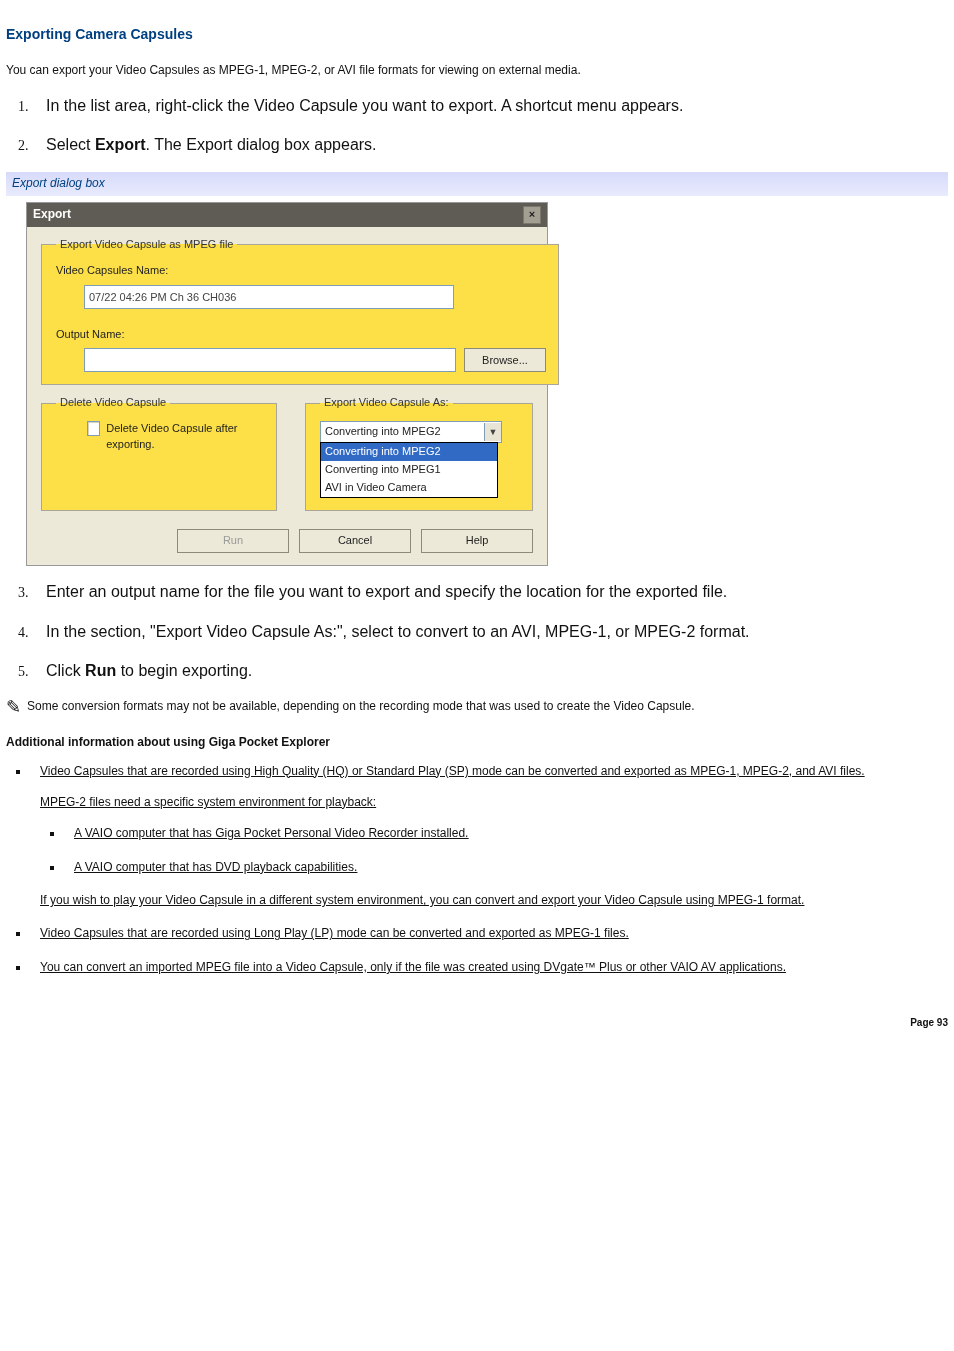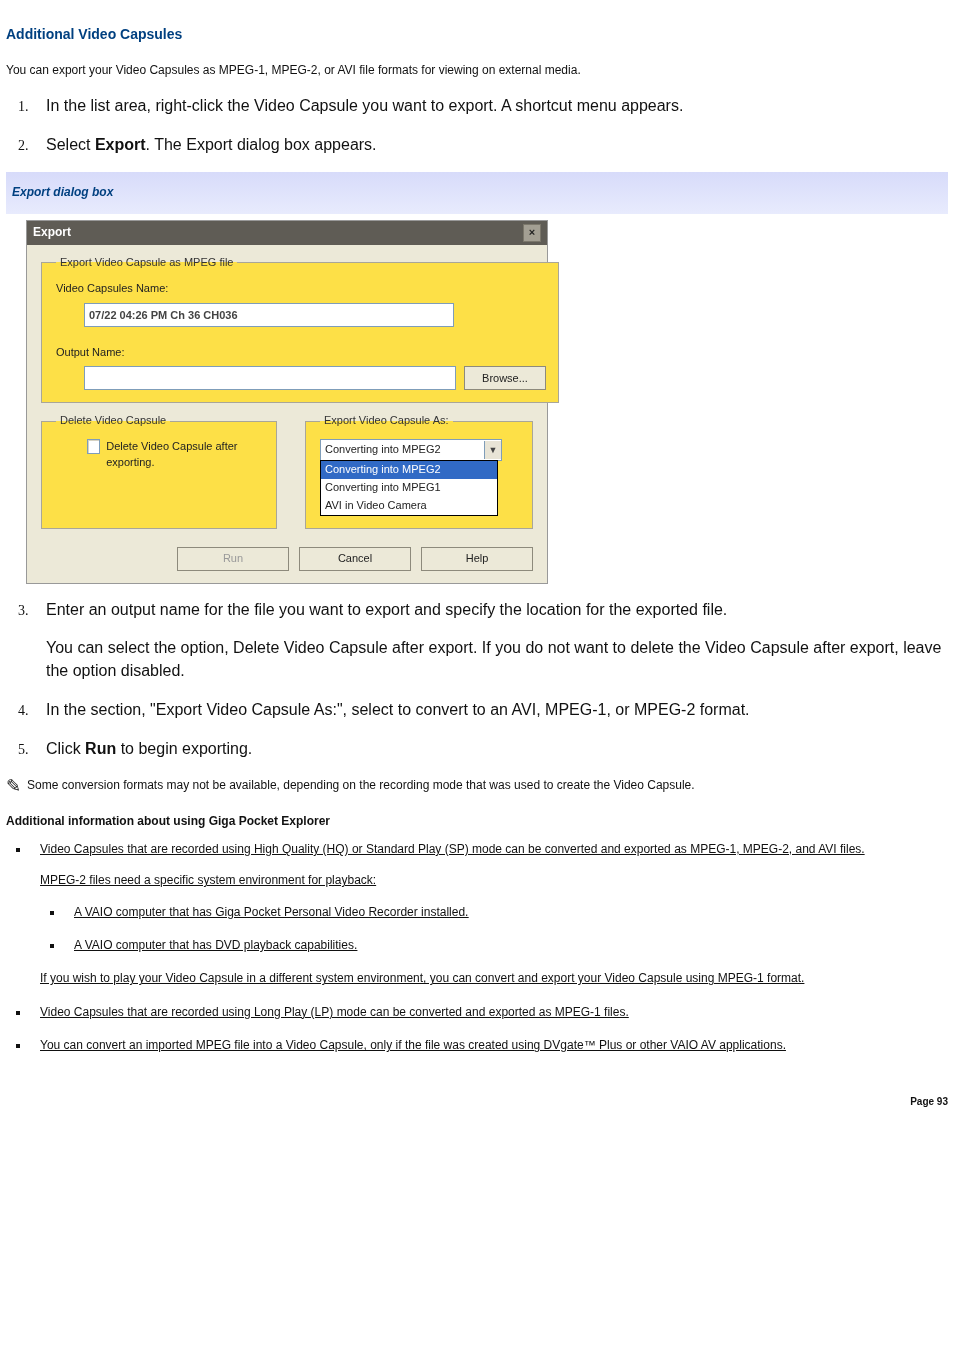--- a/index.html
+++ b/index.html
@@ -18,22 +18,22 @@
     font-weight:bold;
     font-size:14px;
     margin:18px 0 18px 0;
   }
   .para{margin:10px 0 14px 0;}
   ol.steps{margin:0 0 6px 26px;padding:0;list-style:decimal;}
   ol.steps>li{margin:0 0 16px 0;padding-left:14px;font-family:'Times New Roman',serif;font-size:14px;}
   ol.steps>li .body{font-family:Verdana,Arial,Helvetica,sans-serif;font-size:16px;}
   .caption{
     background:linear-gradient(#d7dbfa,#e8ebfd);
-    color:#004080;font-weight:bold;font-style:italic;
-    font-size:12px;padding:12px 6px;margin:6px 0;
+    color:#004080;font-weight:normal;font-style:italic;
+    font-size:12px;padding:3px 6px;margin:6px 0;
   }
   .dialog-wrap{margin:4px 0 14px 20px;}
   .dialog{
     width:520px;border:1px solid #999;background:#ece9d8;
     font-family:Tahoma,Arial,sans-serif;font-size:11px;color:#222;
   }
   .titlebar{
     display:flex;align-items:center;justify-content:space-between;
     background:#5f5c55;color:#fff;padding:3px 6px;font-weight:bold;font-size:12px;
   }
@@ -43,21 +43,21 @@
   }
   .dlg-body{padding:10px 14px 12px 14px;}
   fieldset.grp{
     border:1px solid #a9a699;margin:0 0 10px 0;padding:10px 12px 12px 14px;
     background:#fde047;
   }
   fieldset.grp legend{padding:0 4px;font-size:11px;color:#333;}
   .field-label{display:block;margin:0 0 6px 0;}
   .text-input{
     border:1px solid #7f9db9;background:#fff;padding:2px 4px;height:18px;
-    font-family:Tahoma,Arial,sans-serif;font-size:11px;color:#444;font-weight:bold;
+    font-family:Tahoma,Arial,sans-serif;font-size:11px;color:#444;
   }
   .ti-name{width:360px;margin-left:28px;}
   .output-row{display:flex;align-items:flex-start;gap:8px;margin-left:28px;}
   .ti-out{width:362px;}
   .btn{
     background:#ece9d8;border:1px solid #8d8a7c;height:22px;
     font-family:Tahoma,Arial,sans-serif;font-size:11px;
     display:inline-flex;align-items:center;justify-content:center;
     padding:0 10px;min-width:60px;
   }
@@ -89,21 +89,21 @@
   h4.sub{font-size:12px;margin:14px 0 11px 0;}
   ul.sq{list-style:square;margin:0 0 4px 24px;padding:0;text-decoration:underline;}
   ul.sq>li{margin:0 0 16px 0;padding-left:10px;}
   ul.sq ul.sq{margin-top:14px;}
   .nested-para{margin-top:14px;}
   .page-num{text-align:right;font-weight:bold;font-size:10px;margin-top:40px;}
 </style>
 </head>
 <body>
 
-<div class="page-title">Additional Video Capsules</div>
+<div class="page-title">Exporting Camera Capsules</div>
 
 <div class="para">You can export your Video Capsules as MPEG-1, MPEG-2, or AVI file formats for viewing on external media.</div>
 
 <ol class="steps" start="1">
   <li><span class="body">In the list area, right-click the Video Capsule you want to export. A shortcut menu appears.</span></li>
   <li><span class="body">
       <span>Select </span><b>Export</b><span>. The Export dialog box appears.</span>
   </span></li>
 </ol>
 
@@ -156,21 +156,20 @@
         <span class="btn" style="min-width:90px;">Cancel</span>
         <span class="btn" style="min-width:90px;">Help</span>
       </div>
     </div>
   </div>
 </div>
 
 <ol class="steps" start="3">
   <li><span class="body">
     <span>Enter an output name for the file you want to export and specify the location for the exported file.</span>
-    <div class="nested-para">You can select the option, Delete Video Capsule after export. If you do not want to delete the Video Capsule after export, leave the option disabled.</div>
   </span></li>
   <li><span class="body">In the section, "Export Video Capsule As:", select to convert to an AVI, MPEG-1, or MPEG-2 format.</span></li>
   <li><span class="body">
     <span>Click </span><b>Run</b><span> to begin exporting.</span>
   </span></li>
 </ol>
 
 <div class="note-row">
   <span class="note-icon">✎</span>
   <span> Some conversion formats may not be available, depending on the recording mode that was used to create the Video Capsule.</span>

